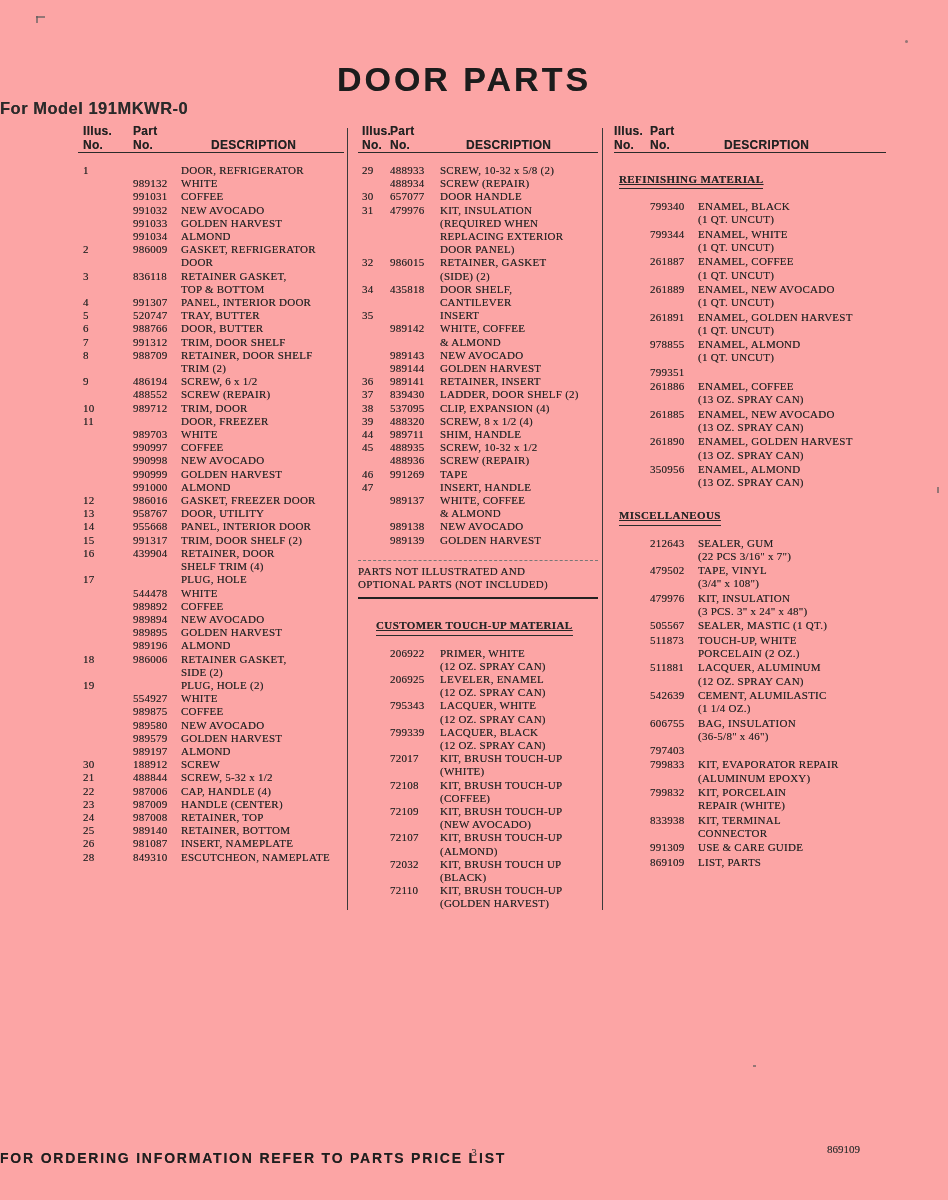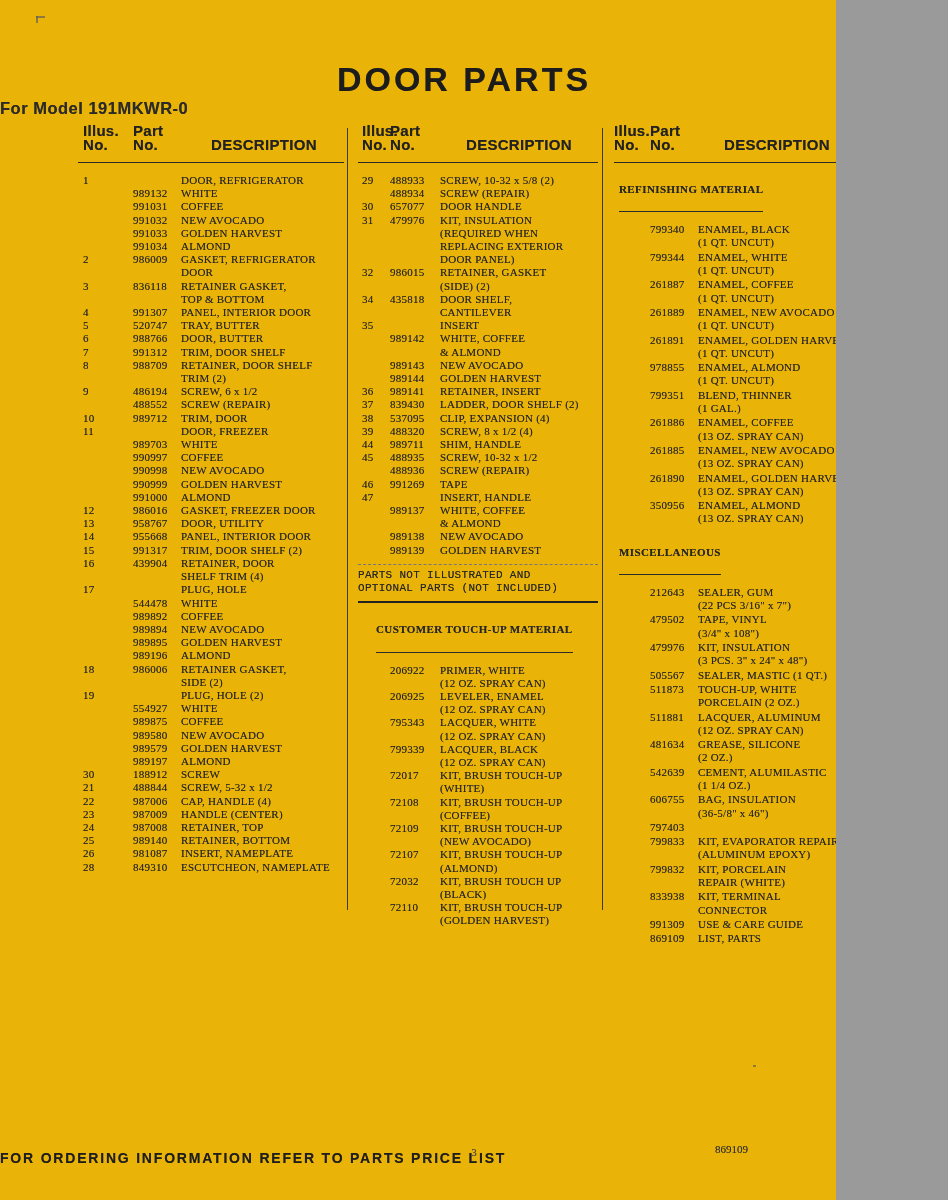--- a/index.html
+++ b/index.html
@@ -1,49 +1,49 @@
 <!DOCTYPE html>
 <html><head>
 <meta charset="utf-8">
 <style>
   html,body{margin:0;padding:0;background:#9a9a9a;}
-  .page{position:relative;width:836px;height:1200px;background:#eab308;overflow:hidden;
+  .page{position:relative;width:948px;height:1200px;background:#fca5a5;overflow:hidden;
         font-family:"Liberation Serif",serif;color:#262626;
         text-shadow:0 0 .5px rgba(30,30,30,.55);}
   .doc-title{position:absolute;top:60px;left:-10px;width:948px;text-align:center;
         font-family:"Liberation Sans",sans-serif;font-weight:bold;font-size:34px;letter-spacing:3px;color:#1c1c1c;}
   .doc-subtitle{position:absolute;top:99px;left:0;width:948px;text-align:left;
         font-family:"Liberation Sans",sans-serif;font-weight:bold;font-size:16.5px;letter-spacing:.5px;color:#2a2a2a;}
   .vdiv{position:absolute;top:128px;width:1.3px;height:782px;background:#3a3a3a;}
   .vdiv1{left:347px;}
   .vdiv2{left:602px;}
   .col{position:absolute;top:122px;font-size:11px;line-height:13.2px;letter-spacing:.25px;}
   .col1{left:78px;width:266px;}
   .col2{left:358px;width:240px;}
   .col3{left:614px;width:272px;}
-  .col-head{font-family:"Liberation Sans",sans-serif;font-weight:bold;font-size:15px;line-height:14px;
-        letter-spacing:.3px;border-bottom:1.6px solid #2a2a2a;padding:2px 0 10px;margin-bottom:11px;color:#222;}
+  .col-head{font-family:"Liberation Sans",sans-serif;font-weight:bold;font-size:12px;line-height:14px;
+        letter-spacing:.3px;border-bottom:1.6px solid #2a2a2a;padding:2px 0 0;margin-bottom:11px;color:#222;}
   .row,.hl{display:flex;align-items:flex-start;}
   .c-illus,.c-part{flex:none;box-sizing:border-box;}
   .col1 .c-illus{width:55px;padding-left:5px;}
   .col1 .c-part{width:48px;}
   .col2 .c-illus{width:32px;padding-left:4px;}
   .col2 .c-part{width:50px;}
   .col3 .c-illus{width:36px;}
   .col3 .c-part{width:48px;}
   .c-desc{flex:1;min-width:0;}
   .hdesc{padding-left:30px;}
   .col2 .hdesc,.col3 .hdesc{padding-left:26px;}
   .dl{white-space:nowrap;}
   .col3 .row{margin-bottom:1.2px;}
   .sec-head{margin:20px 0 11px;font-weight:bold;letter-spacing:.4px;}
   .col3 .sec-head{margin-left:5px;}
   .col2 .sec-head{margin-left:18px;}
-  .sec-head span{display:inline-block;border-bottom:1.5px solid #2c2c2c;padding-bottom:15px;}
-  .note{margin-top:7px;padding:4px 0 6px;border-top:1px dashed #777;border-bottom:2px solid #222;letter-spacing:.3px;font-family:Liberation Mono, monospace;}
+  .sec-head span{display:inline-block;border-bottom:1.5px solid #2c2c2c;padding-bottom:2px;text-decoration:underline;}
+  .note{margin-top:13px;padding:4px 0 6px;border-top:1px dashed #777;border-bottom:2px solid #222;letter-spacing:.3px;}
   .footer-note{position:absolute;top:1150px;left:0;width:948px;text-align:left;
         font-family:"Liberation Sans",sans-serif;font-weight:bold;font-size:14px;letter-spacing:1.8px;color:#1e1e1e;}
   .page-num{position:absolute;top:1146px;left:0;width:948px;text-align:center;font-size:11px;color:#474747;}
   .doc-num{position:absolute;top:1143px;right:88px;font-size:11px;color:#333;}
   .art{position:absolute;background:#5c5c5c;opacity:.65;}
   .art1a{left:36px;top:16px;width:9px;height:2px;}
   .art1b{left:36px;top:16px;width:2px;height:7px;}
   .art2{left:905px;top:40px;width:3px;height:3px;border-radius:50%;}
   .art3{left:937px;top:487px;width:2px;height:6px;}
   .art4{left:753px;top:1065px;width:3px;height:2px;}
@@ -741,24 +741,20 @@
           <span class="c-illus"></span>
           <span class="c-part">978855</span>
           <span class="c-desc">
             <div class="dl">ENAMEL, ALMOND</div>
             <div class="dl">(1 QT. UNCUT)</div>
           </span>
         </div>
         <div class="row">
           <span class="c-illus"></span>
           <span class="c-part">799351</span>
-          <span class="c-desc">
-            <div class="dl">BLEND, THINNER</div>
-            <div class="dl">(1 GAL.)</div>
-          </span>
         </div>
         <div class="row">
           <span class="c-illus"></span>
           <span class="c-part">261886</span>
           <span class="c-desc">
             <div class="dl">ENAMEL, COFFEE</div>
             <div class="dl">(13 OZ. SPRAY CAN)</div>
           </span>
         </div>
         <div class="row">
@@ -826,28 +822,20 @@
             <div class="dl">TOUCH-UP, WHITE</div>
             <div class="dl">PORCELAIN (2 OZ.)</div>
           </span>
         </div>
         <div class="row">
           <span class="c-illus"></span>
           <span class="c-part">511881</span>
           <span class="c-desc">
             <div class="dl">LACQUER, ALUMINUM</div>
             <div class="dl">(12 OZ. SPRAY CAN)</div>
-          </span>
-        </div>
-        <div class="row">
-          <span class="c-illus"></span>
-          <span class="c-part">481634</span>
-          <span class="c-desc">
-            <div class="dl">GREASE, SILICONE</div>
-            <div class="dl">(2 OZ.)</div>
           </span>
         </div>
         <div class="row">
           <span class="c-illus"></span>
           <span class="c-part">542639</span>
           <span class="c-desc">
             <div class="dl">CEMENT, ALUMILASTIC</div>
             <div class="dl">(1 1/4 OZ.)</div>
           </span>
         </div>

